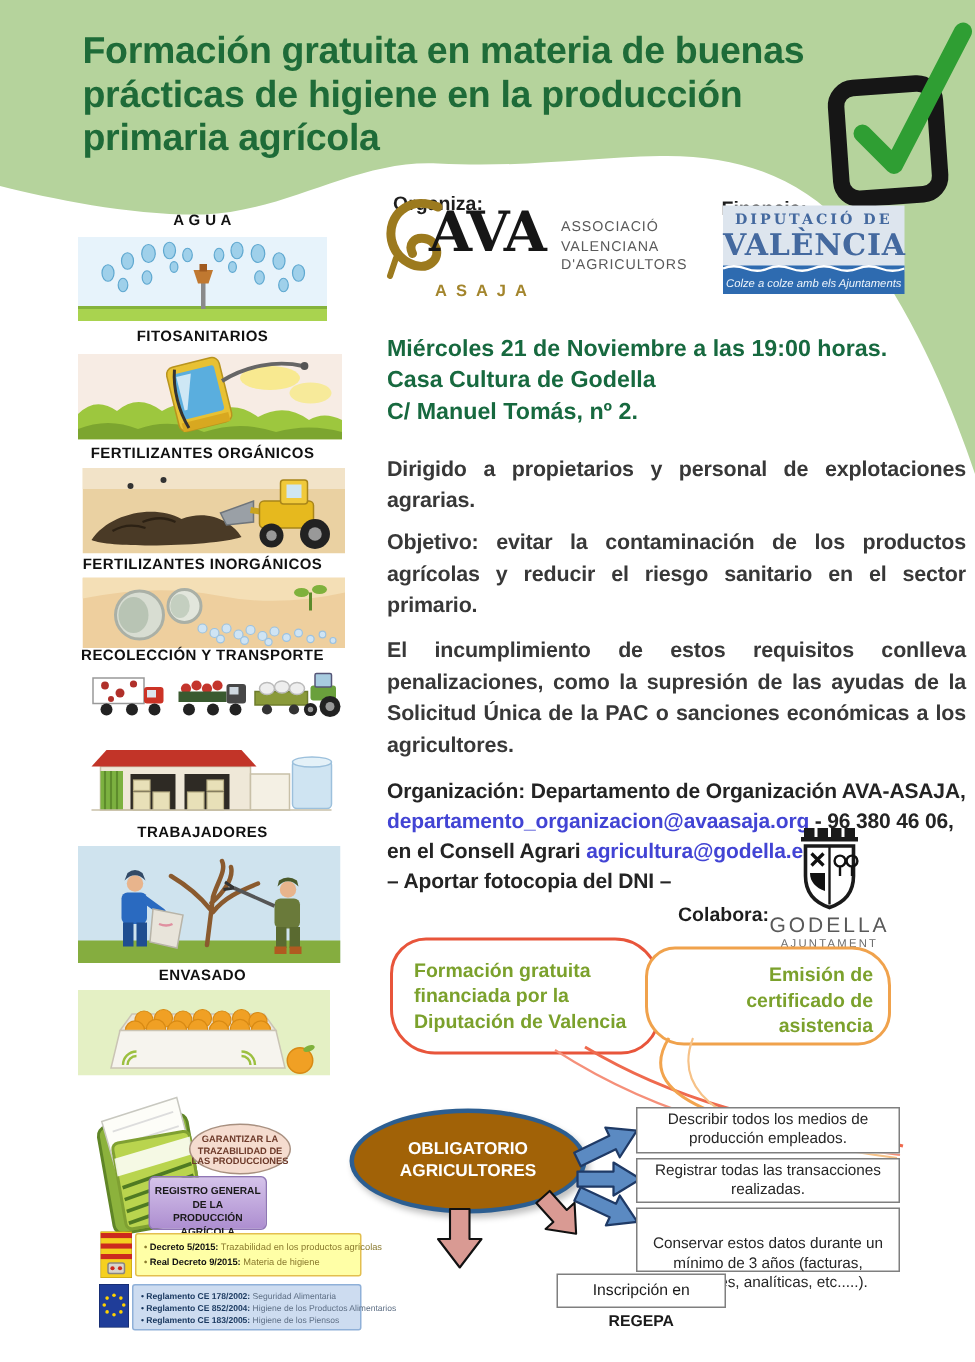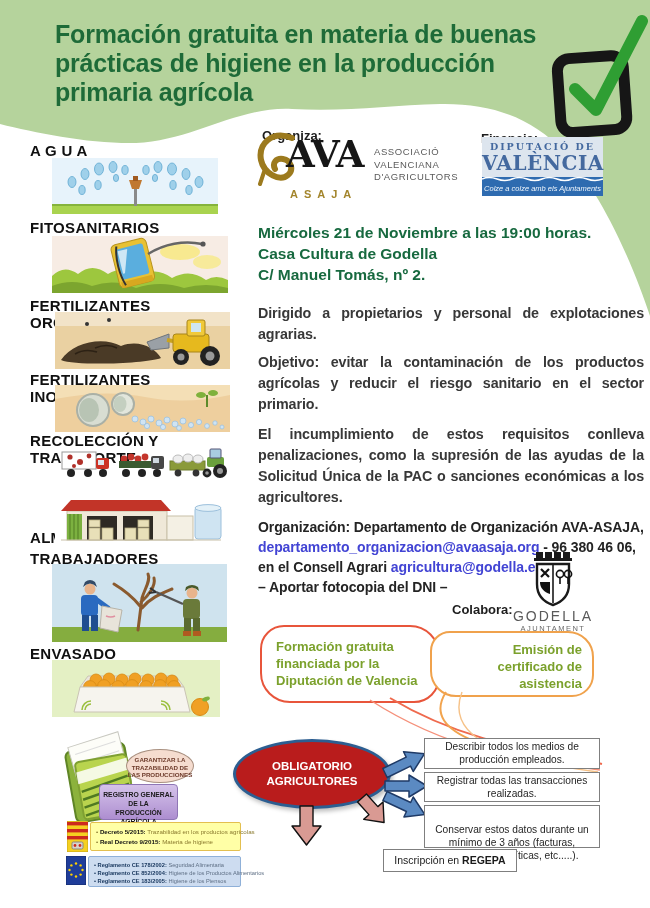--- a/index.html
+++ b/index.html
@@ -20,21 +20,21 @@
   .dip-logo{width:121px;height:63px;}
   .dip-top{position:absolute;left:0;top:4px;width:121px;height:44px;background:#dde5ee;
            text-align:center;}
   .dip-l1{font-family:"DejaVu Serif","Liberation Serif",serif;font-size:9.5px;font-weight:700;
           color:#44699f;letter-spacing:2px;padding-top:4px;}
   .dip-l2{font-family:"DejaVu Serif","Liberation Serif",serif;font-size:20px;font-weight:700;
           color:#44699f;letter-spacing:0.5px;line-height:22px;}
   .dip-bottom{position:absolute;left:0;top:44px;width:121px;height:19px;background:#2e6bb0;}
   .dip-tag{font-size:7.5px;font-style:italic;color:#eef5fc;text-align:center;padding-top:7px;}
 
-  .side-label{left:30px;width:210px;font-size:15px;font-weight:700;
+  .side-label{left:30px;width:210px;text-align:center;font-size:10px;font-weight:700;
               color:#101010;letter-spacing:0.3px;}
 
   .event-line{left:258px;width:386px;font-size:15.5px;font-weight:700;color:#17693f;line-height:21px;}
   .para{left:258px;width:386px;font-size:14.3px;font-weight:700;color:#383838;line-height:21px;
         text-align:justify;letter-spacing:-0.1px;}
   .insc{left:258px;width:392px;font-size:14px;font-weight:700;color:#242424;line-height:20px;
         letter-spacing:-0.1px;}
   a.link{color:#4244d4;text-decoration:none;font-weight:700;cursor:pointer;}
 
   .godella-name{font-size:14px;color:#595959;letter-spacing:2px;text-align:center;}
@@ -55,21 +55,21 @@
   .law-row{white-space:nowrap;}
   .law-row::before{content:"\2022  ";font-weight:700;}
   .yellow-box{width:151px;height:29px;background:#ffffa6;border:1px solid #e3bf4f;
               padding:4px 0 0 5px;font-size:6.2px;line-height:9.5px;color:#8a7a2e;}
   .yellow-box .law-name{color:#111;font-weight:700;}
   .blue-box{width:153px;height:31px;background:#cddcf0;border:1px solid #8fb0d8;
             padding:3.5px 0 0 5px;font-size:5.7px;line-height:8.4px;color:#5e6f85;}
   .blue-box .law-row::before{color:#17365d;}
   .blue-box .law-name{color:#17365d;font-weight:700;}
 
-  .oblig-ellipse{width:158px;height:70px;border-radius:50%;background:#b91c1c;border:3px solid #2c5e91;
+  .oblig-ellipse{width:158px;height:70px;border-radius:50%;background:#a16207;border:3px solid #2c5e91;
                  box-sizing:border-box;text-align:center;font-size:11.5px;font-weight:700;color:#fff;
                  line-height:15px;padding-top:17px;box-shadow:2px 3px 4px rgba(0,0,0,0.25);}
   .duty-box{left:424px;width:176px;background:#fff;border:1.3px solid #7f7f7f;box-sizing:border-box;
             font-size:10.2px;color:#262626;line-height:13.2px;text-align:center;
             font-weight:400;}
   .bottom-box{height:23px;background:#fff;border:1.3px solid #7f7f7f;box-sizing:border-box;
               font-size:10.5px;color:#1a1a1a;text-align:center;line-height:21px;}
 </style>
 </head>
 <body>
@@ -460,15 +460,15 @@
 mínimo de 3 años (facturas,
 albaranes, analíticas, etc.....).</div>
 
   <svg class="abs" style="left:280px;top:790px;" width="130" height="62" viewBox="0 0 130 62">
     <g fill="#d99a93" stroke="#111" stroke-width="1.4" stroke-linejoin="round">
       <path d="M20 16 h13 v20 h8 l-14.5 19 l-14.5 -19 h8 Z"></path>
       <path transform="translate(82,8) rotate(-42)" d="M-6 0 h12 v17 h7 l-13 16 l-13 -16 h7 Z"></path>
     </g>
   </svg>
 
-  <div class="abs bottom-box" style="left:383px;top:849px;width:134px;"><span>Inscripción en </span><span style="font-weight:700;">REGEPA</span></div>
+  <div class="abs bottom-box" style="left:371px;top:849px;width:113px;"><span>Inscripción en </span><span style="font-weight:700;">REGEPA</span></div>
 
 </div>
 
 </body></html>

